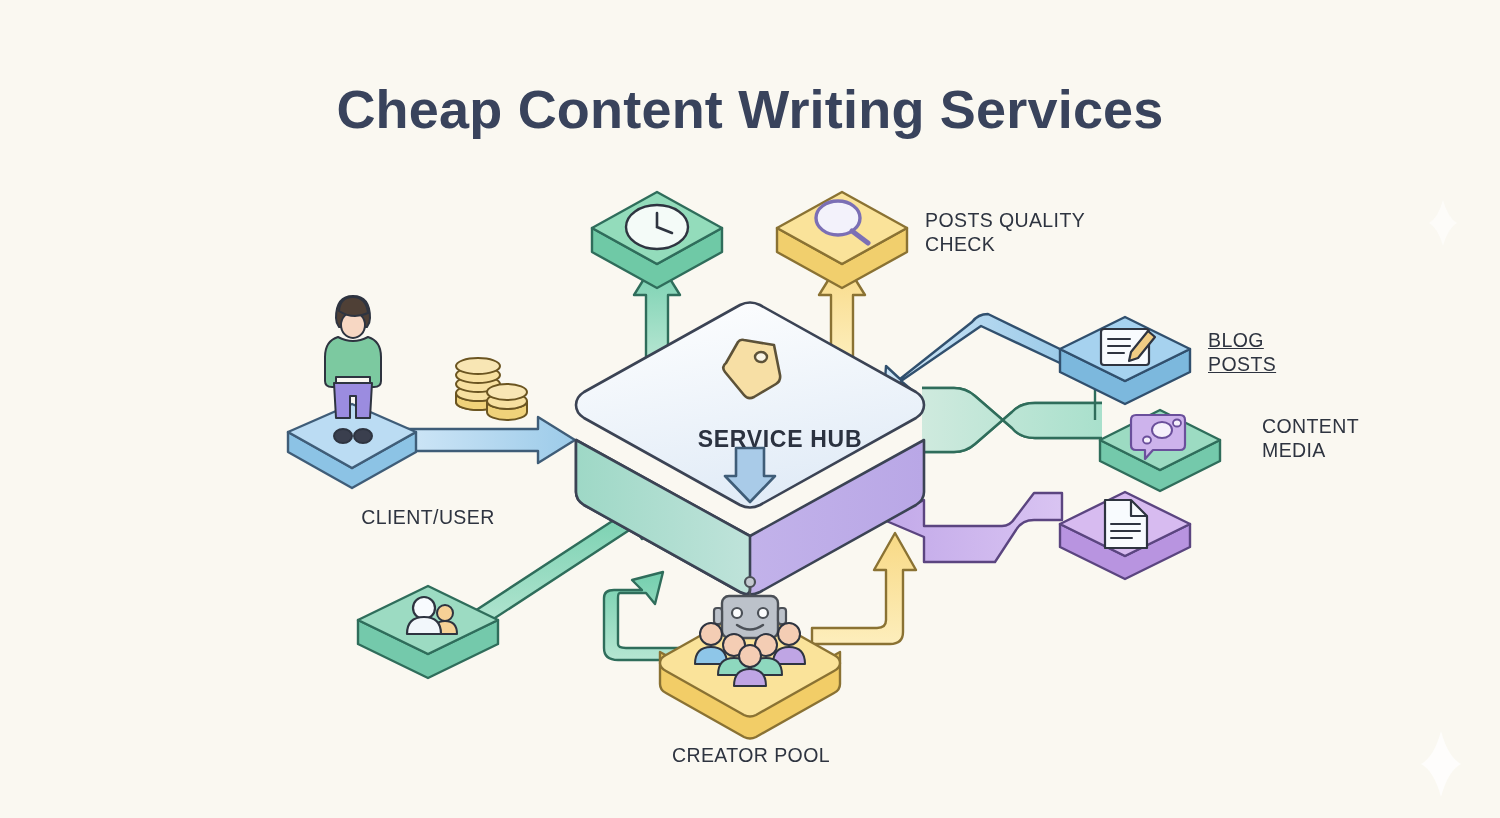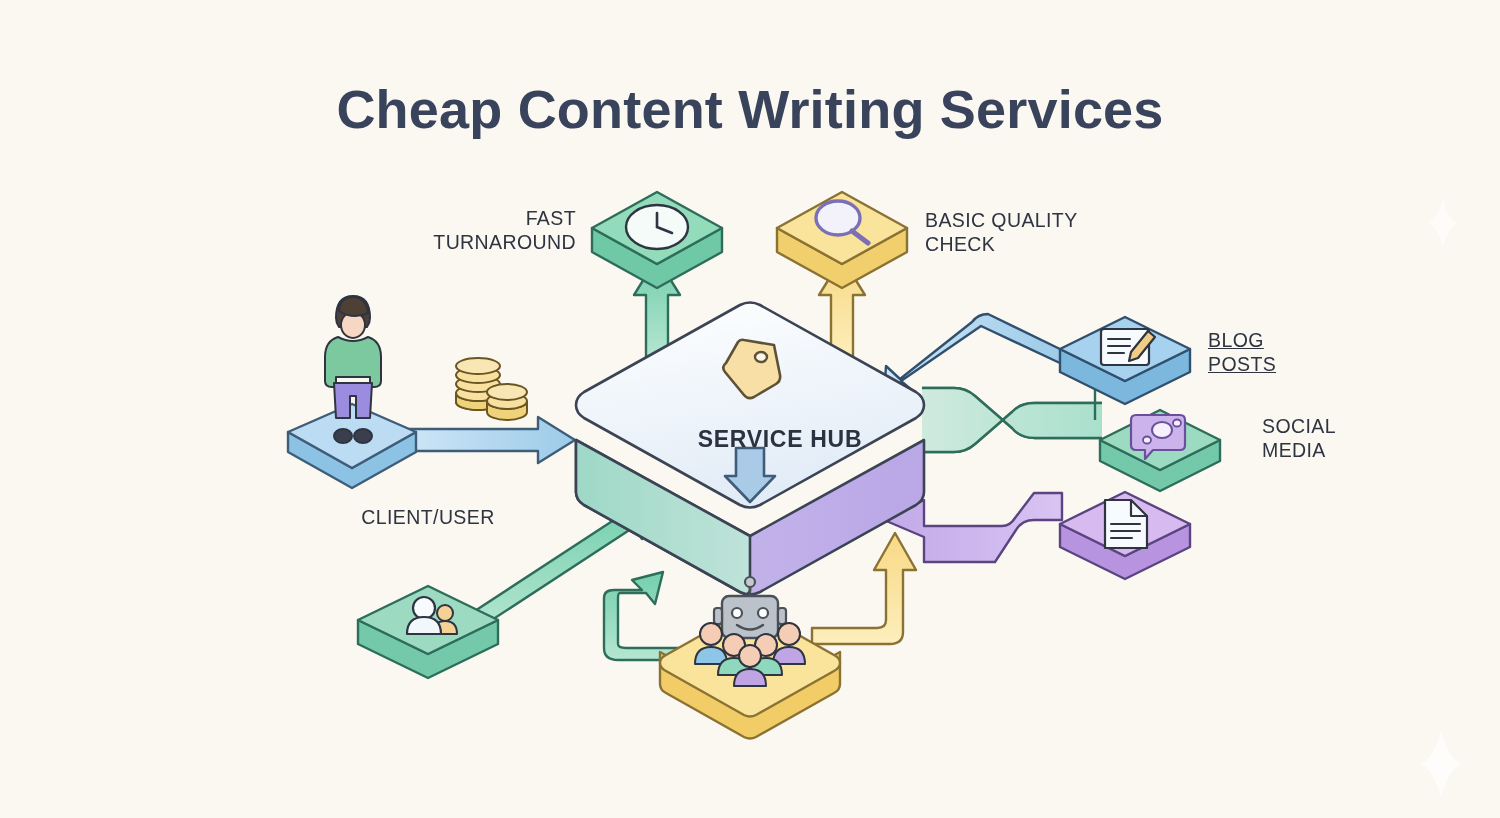--- a/index.html
+++ b/index.html
@@ -293,22 +293,21 @@
       <path d="M1443,200 q5,18 14,23 q-9,5 -14,23 q-5,-18 -14,-23 q9,-5 14,-23 Z" fill="#ffffff"></path>
     </g>
     <g opacity="0.75">
       <path d="M1441,731 q7,26 20,33 q-13,7 -20,33 q-7,-26 -20,-33 q13,-7 20,-33 Z" fill="#ffffff"></path>
     </g>
   </svg>
 
   <div class="hub-line" style="left:580px;top:424px;">SERVICE HUB</div>
 
   <div class="lbl r" style="left:348px;top:505px;width:160px;text-align:center;">CLIENT/USER</div>
-  <div class="lbl r" style="left:380px;top:206px;width:196px;">FAST
-TURNAROUND</div>
-  <div class="lbl" style="left:925px;top:208px;width:230px;">BASIC QUALITY
+  <div class="lbl" style="left:925px;top:208px;width:230px;">POSTS QUALITY
 CHECK</div>
   <div class="lbl" style="left:1208px;top:328px;width:170px;text-decoration:underline;">BLOG
 POSTS</div>
-  <div class="lbl" style="left:1262px;top:414px;width:180px;">SOCIAL
+  <div class="lbl" style="left:1262px;top:414px;width:180px;">CONTENT
 MEDIA</div>
+  <div class="lbl" style="left:672px;top:743px;width:240px;">CREATOR POOL</div>
 
 </div>
 
 </body></html>

